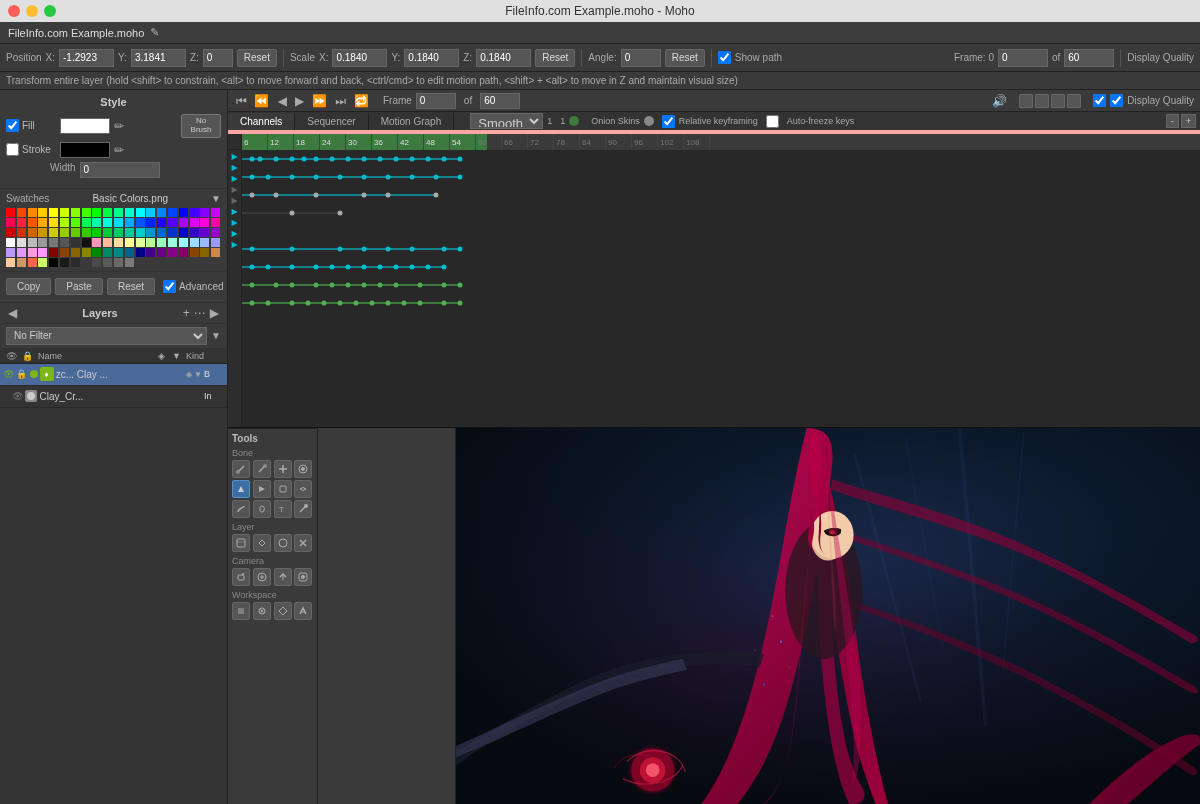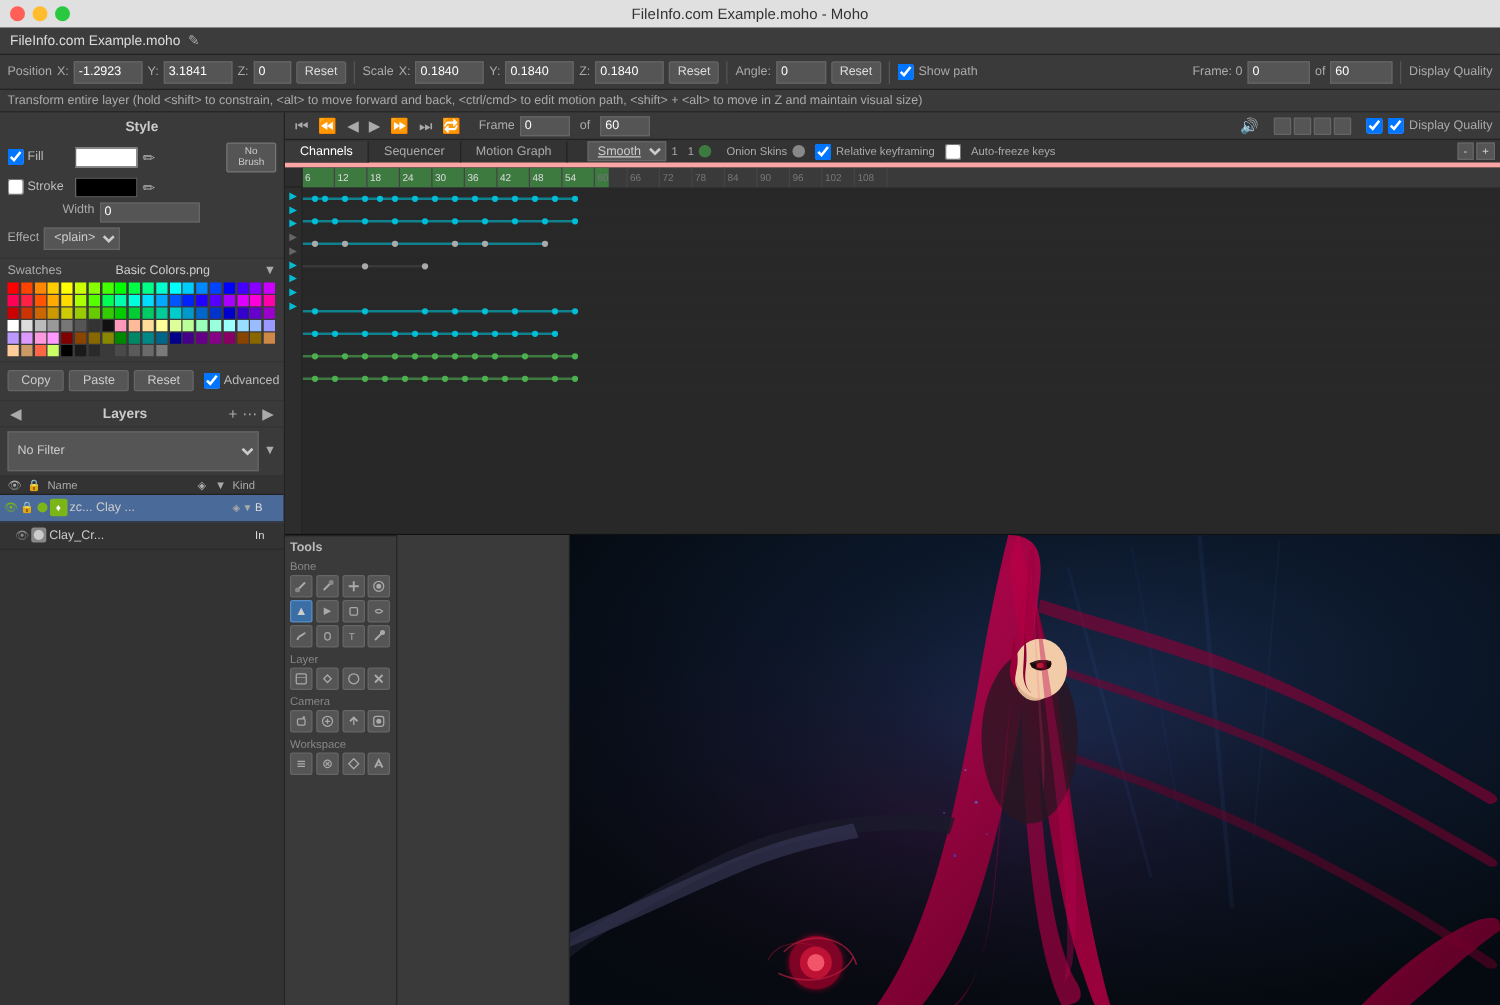--- a/index.html
+++ b/index.html
@@ -290,21 +290,21 @@
       padding: 3px 6px;
       border-bottom: 1px solid #333;
       gap: 4px;
     }
     .filter-select {
       background: #555;
       border: 1px solid #666;
       color: #ccc;
       font-size: 10px;
       padding: 1px 3px;
-      height: 32px;
+      height: 18px;
       flex: 1;
     }
     .layer-columns {
       display: flex;
       align-items: center;
       padding: 2px 6px;
       background: #333;
       border-bottom: 1px solid #222;
       font-size: 9px;
       color: #aaa;
@@ -423,21 +423,21 @@
       border-right: 1px solid #222;
     }
     .timeline-tab.active {
       background: #3a3a3a;
       color: #fff;
     }
     .smooth-select {
       background: #555;
       border: 1px solid #666;
       color: #ccc;
-      font-size: 10px;
+      font-size: 13px;
       padding: 1px 3px;
       height: 16px;
       margin-left: 8px;
       text-decoration: underline;
     }
     .timeline-tab-spacer { flex: 1; }
 
     
     #tools-panel {
       width: 90px;
@@ -587,26 +587,20 @@
         <div class="checkbox-label">
           <input type="checkbox" style="">
           <span>Stroke</span>
         </div>
         <div class="color-swatch color-black"></div>
         <span class="pencil-icon">✏</span>
       </div>
       <div class="width-row">
         <span class="toolbar-label">Width</span>
         <input class="width-input" value="0" style="">
-      </div>
-      <div class="effect-row">
-        <span class="toolbar-label">Effect</span>
-        <select class="effect-select">
-          <option>&lt;plain&gt;</option>
-        </select>
       </div>
     </div>
 
     <div id="swatches-section">
       <div class="swatches-header">
         <span class="swatches-label">Swatches</span>
         <span class="swatches-name">Basic Colors.png</span>
         <span style="color:#aaa;cursor:pointer;font-size:10px;">▼</span>
       </div>
       <div class="swatches-grid" id="swatches-grid">

